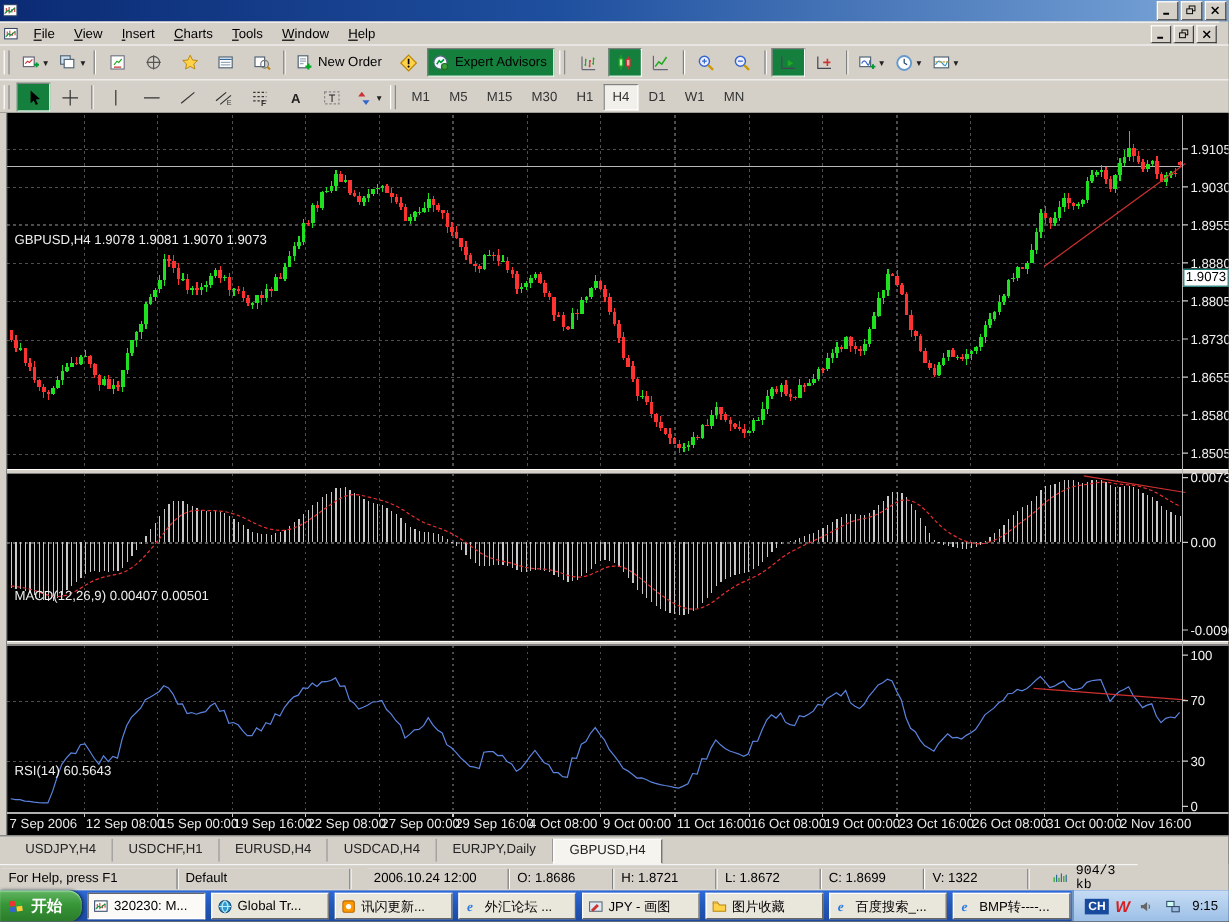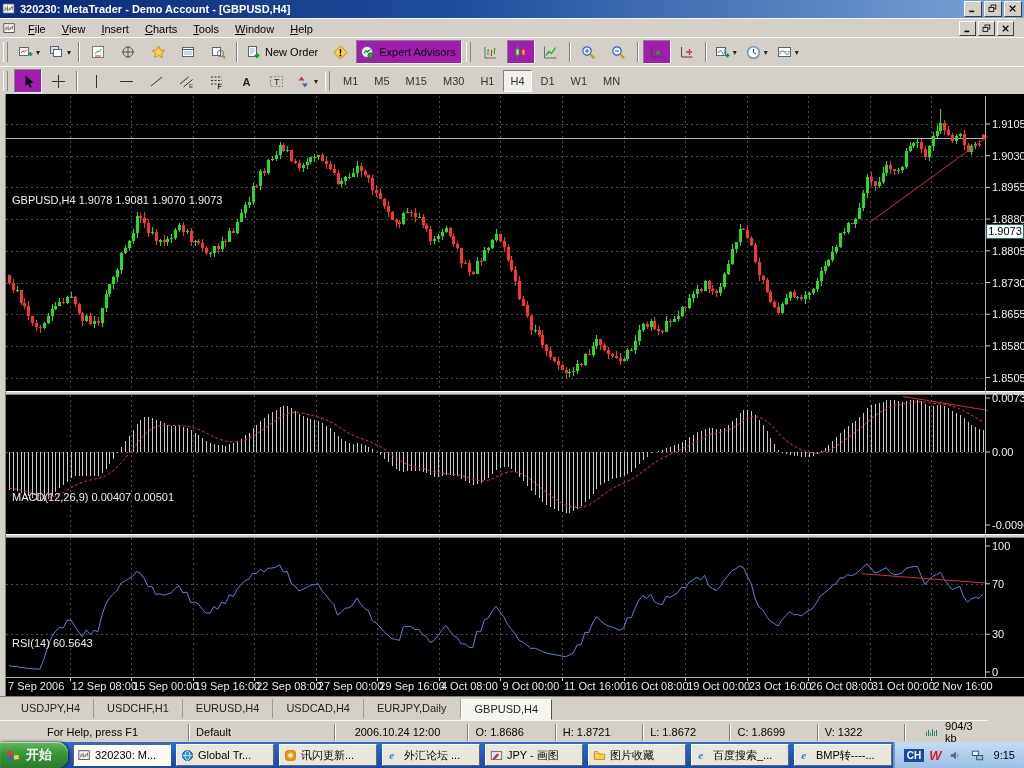--- a/index.html
+++ b/index.html
@@ -21,21 +21,21 @@
   .menu-item{padding:2px 8px;}
   .menu-item u{text-decoration:underline;}
   #menubar .winbtn{width:15px;height:13px;}
   
   .toolbar{position:absolute;left:0;width:1024px;background:#d4d0c8;display:flex;align-items:center;
     border-top:1px solid #f5f5f5;border-bottom:1px solid #9a9a9a;}
   #toolbar1{top:37px;height:28px;}
   #toolbar2{top:66px;height:28px;border-bottom:1px solid #707070;}
   .tbtn{height:22px;min-width:22px;display:flex;align-items:center;justify-content:center;
     padding:0 2px;border:1px solid #d4d0c8;margin:0 1px;}
-  .tbtn.pressed{background:#a21caf;border:1px solid;border-color:#808080 #fff #fff #808080;}
+  .tbtn.pressed{background:#15803d;border:1px solid;border-color:#808080 #fff #fff #808080;}
   .tbtn .tlabel{padding:0 3px;white-space:nowrap;}
   .tdrop{font-size:8px;margin-left:2px;color:#222;}
   .tsep{width:0;height:20px;border-left:1px solid #808080;border-right:1px solid #fff;margin:0 3px;}
   .tgrip{width:3px;height:20px;border-left:1px solid #fff;border-right:1px solid #888;margin:0 5px 0 3px;}
   .ticon{display:flex;align-items:center;justify-content:center;width:17px;height:17px;}
   .tf{height:20px;display:flex;align-items:center;padding:0 6px;margin:0 1px;color:#333;border:1px solid #d4d0c8;}
   .tf.pressed{background:#f2f0ea;border:1px solid;border-color:#808080 #fff #fff #808080;}
   
   #workspace{position:absolute;left:0;top:94px;width:1024px;height:626px;background:#000;}
   #chart-svg{position:absolute;left:0;top:0;}
@@ -45,24 +45,24 @@
   #rsi-label{left:12px;top:543px;}
   #price-current{position:absolute;left:986px;top:130px;width:36px;height:13px;background:#fff;color:#000;
     font-size:11px;line-height:13px;text-align:center;border:1px solid #0f766e;}
   
   #tabbar{position:absolute;left:0;top:696px;width:1024px;height:24px;background:#d4d0c8;
     border-top:1px solid #808080;display:flex;align-items:flex-start;padding-left:8px;box-sizing:border-box;}
   .tab{height:19px;line-height:19px;padding:0 13px;margin-top:2px;color:#222;border-right:1px solid #999;white-space:nowrap;}
   .tab.active{background:#f6f4ef;border:1px solid;border-color:#fff #555 #f6f4ef #fff;font-weight:normal;}
   
   #statusbar{position:absolute;left:0;top:720px;width:948px;height:22px;background:#d4d0c8;
-    border-top:1px solid #f5f5f5;display:flex;align-items:center;padding-left:40px;}
+    border-top:1px solid #f5f5f5;display:flex;align-items:center;}
   .status-sec{height:17px;line-height:17px;padding:0 7px;white-space:nowrap;overflow:hidden;
     border-right:1px solid #808080;box-shadow:1px 0 0 #fff;}
-  #traffic-sec{display:flex;align-items:center;gap:6px;margin-left:12px;padding:0 8px;}
+  #traffic-sec{display:flex;align-items:center;gap:6px;margin-left:12px;padding:0 8px;font-family:Liberation Mono, monospace;}
   
   #taskbar{position:absolute;left:0;top:742px;width:1024px;height:26px;
     background:linear-gradient(#2e6ad9 0%,#2257b8 50%,#1b4aa2 100%);display:flex;align-items:center;}
   #startbtn{height:26px;padding:0 16px 0 5px;border-radius:0 11px 11px 0;
     background:linear-gradient(#63b663,#379637 45%,#2a7c2a);color:#fff;font-weight:bold;font-size:13px;
     display:flex;align-items:center;gap:4px;box-shadow:inset 0 1px 1px #aee0ae, 1px 0 3px #123;}
   #tasks{display:flex;align-items:center;}
   .taskbtn{width:90px;height:20px;margin-left:5px;background:#e9e6dc;border:1px solid;
     border-color:#fff #666 #666 #fff;display:flex;align-items:center;padding:0 3px;gap:3px;
     font-size:11px;overflow:hidden;white-space:nowrap;color:#000;}
@@ -80,21 +80,20 @@
 <div id="screen">
 
   <div id="titlebar">
     <span class="ticonwrap">
         <svg width="14" height="14" viewBox="0 0 15 15">
           <rect x="1" y="2" width="12" height="10" fill="#fff" stroke="#346"></rect>
           <path d="M3.5 5v4M6 4v6M8.5 6v3M11 4.5v4" stroke="#c33"></path>
           <path d="M2 10l3-3 2 1.5L11 5" stroke="#093" fill="none"></path>
         </svg>
       </span>
-    <span>320230: MetaTrader - Demo Account - [GBPUSD,H4]</span>
     <span class="winbtns">
       <span class="winbtn">
           <svg width="12" height="12" viewBox="0 0 15 15">
             <path d="M3 10.5h6" stroke="#000" stroke-width="2"></path>
           </svg>
         </span>
       <span class="winbtn">
           <svg width="12" height="12" viewBox="0 0 15 15">
             <rect x="5" y="2.5" width="6" height="5" fill="none" stroke="#000"></rect>
             <rect x="2.5" y="5.5" width="6" height="5" fill="#d4d0c8" stroke="#000"></rect>

